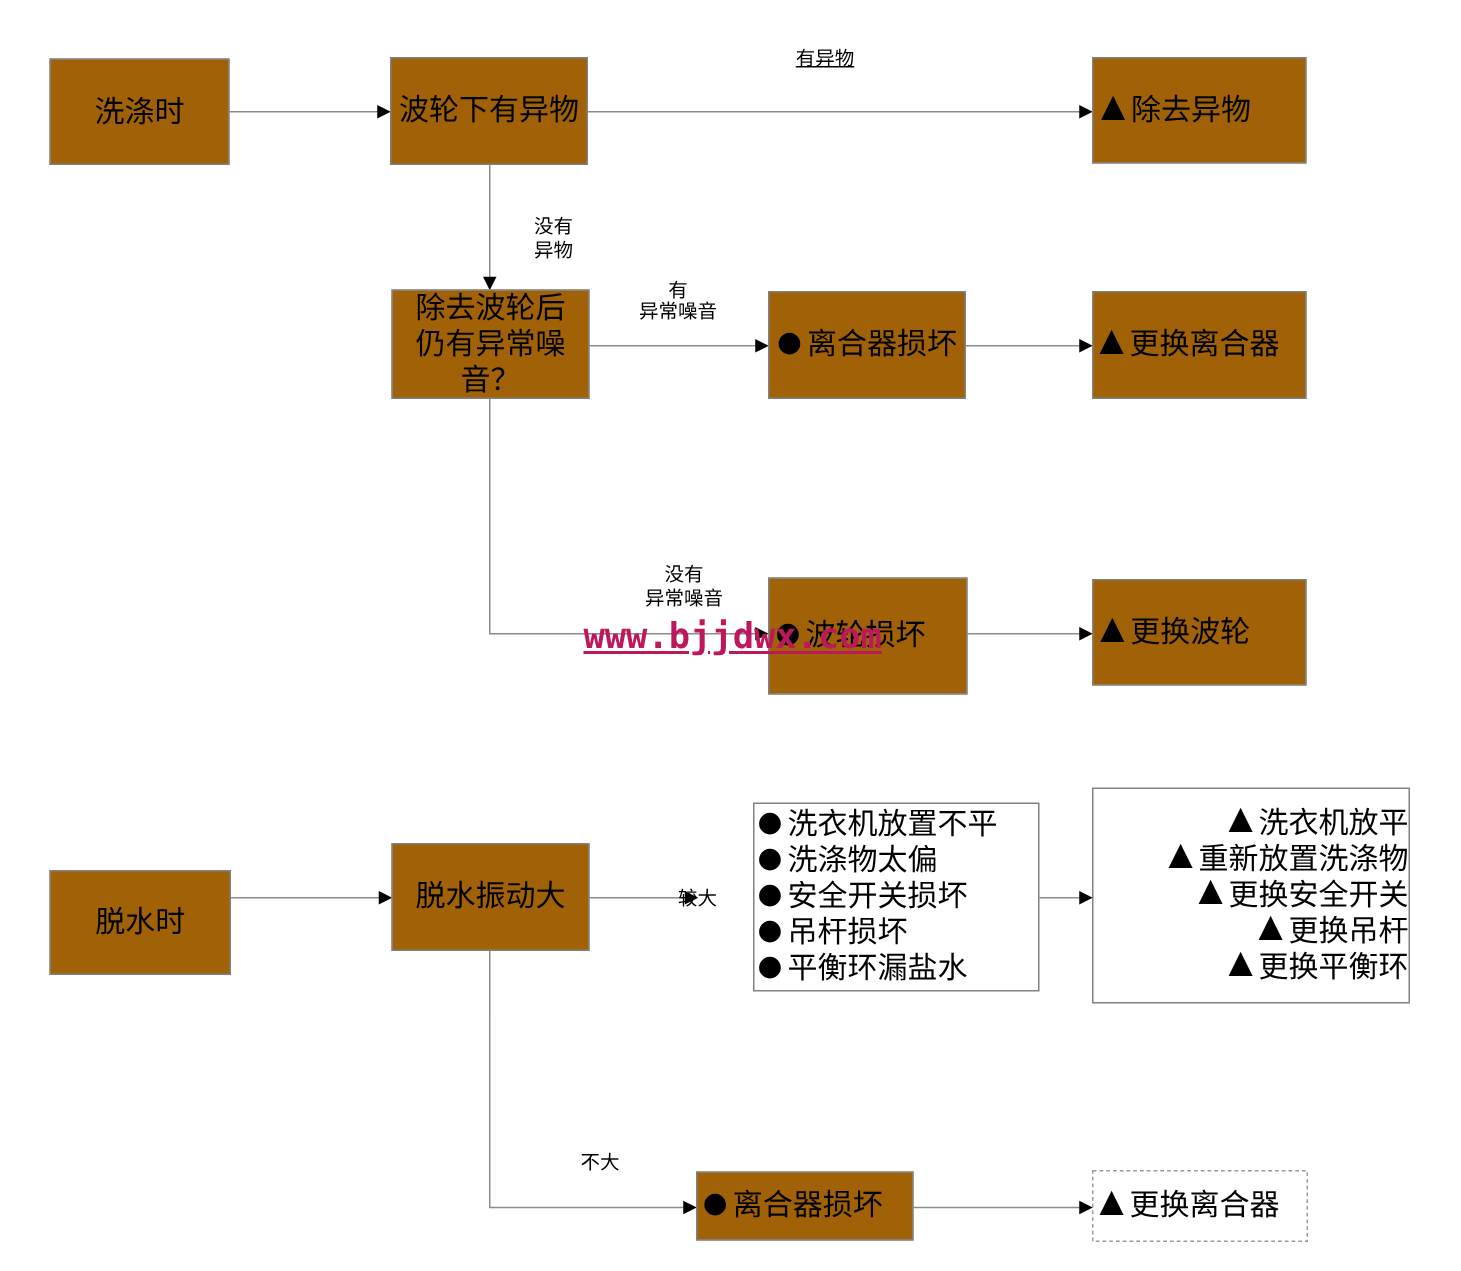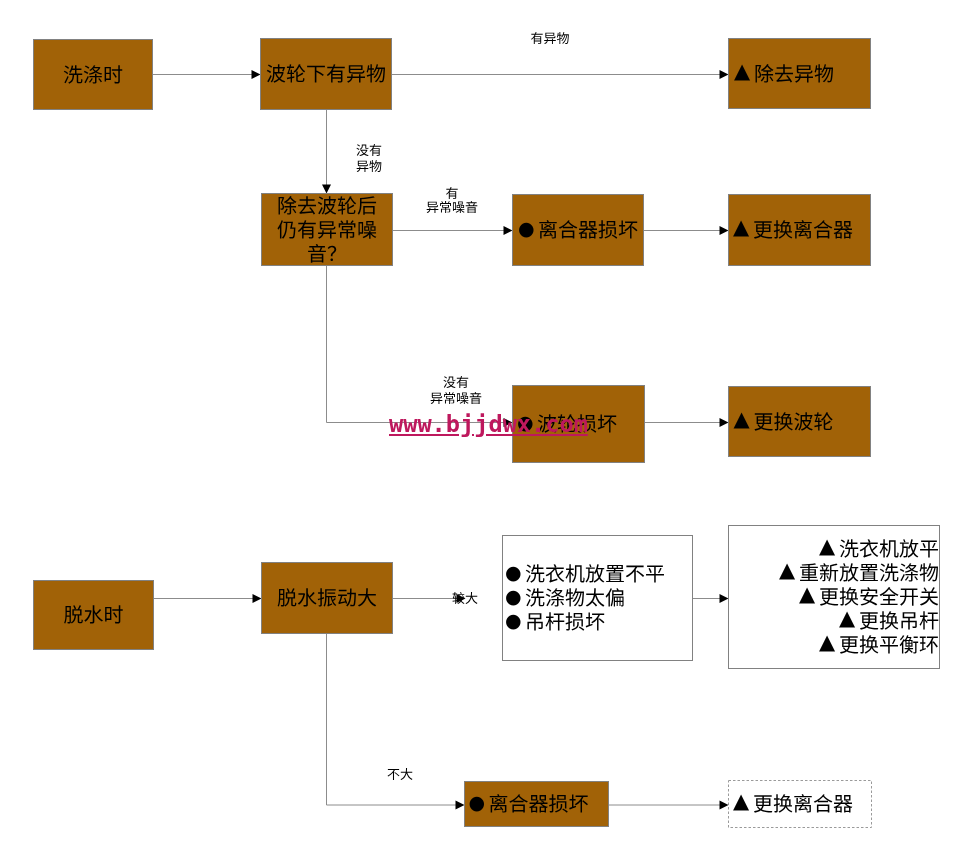--- a/index.html
+++ b/index.html
@@ -109,40 +109,42 @@
 </div>
 
 <div class="box leftal" style="left:512px;top:385px;width:133px;height:78px;padding-left:4px;">
   <span class="txt fl-dot">●波轮损坏</span>
 </div>
 
 <div class="box leftal" style="left:728px;top:386px;width:143px;height:71px;padding-left:4.5px;">
   <span class="txt fl-tri">▲更换波轮</span>
 </div>
 
-<div class="lbl" style="left:530px;top:31px;width:40px;">有异物</div>
+<div class="lbl" style="left:530px;top:31px;width:40px;text-decoration:underline;">有异物</div>
 <div class="lbl" style="left:342px;top:143px;width:54px;">没有
 异物</div>
 <div class="lbl" style="left:425px;top:186.5px;width:54px;line-height:14px;">有
 异常噪音</div>
 <div class="lbl" style="left:429px;top:374.5px;width:54px;">没有
 异常噪音</div>
 
 <div class="box centered" style="left:33px;top:563px;width:121px;height:70px;margin-top:17px;">
   <span class="txt">脱水时</span>
 </div>
 
 <div class="box centered" style="left:261px;top:562px;width:132px;height:72px;">
   <span class="txt">脱水振动大</span>
 </div>
 
 <div class="listbox" style="left:465px;top:535px;width:191px;height:126px;padding-left:2px;margin-left:37px;">
   <div class="li fl-dot">●洗衣机放置不平</div>
   <div class="li fl-dot">●洗涤物太偏</div>
+  <div class="li fl-dot">●安全开关损坏</div>
   <div class="li fl-dot">●吊杆损坏</div>
+  <div class="li fl-dot">●平衡环漏盐水</div>
 </div>
 
 <div class="listbox" style="left:728px;top:525px;width:212px;height:144px;padding-left:5.5px;align-items:flex-end;">
   <div class="li fl-tri">▲洗衣机放平</div>
   <div class="li fl-tri">▲重新放置洗涤物</div>
   <div class="li fl-tri">▲更换安全开关</div>
   <div class="li fl-tri">▲更换吊杆</div>
   <div class="li fl-tri">▲更换平衡环</div>
 </div>
 

